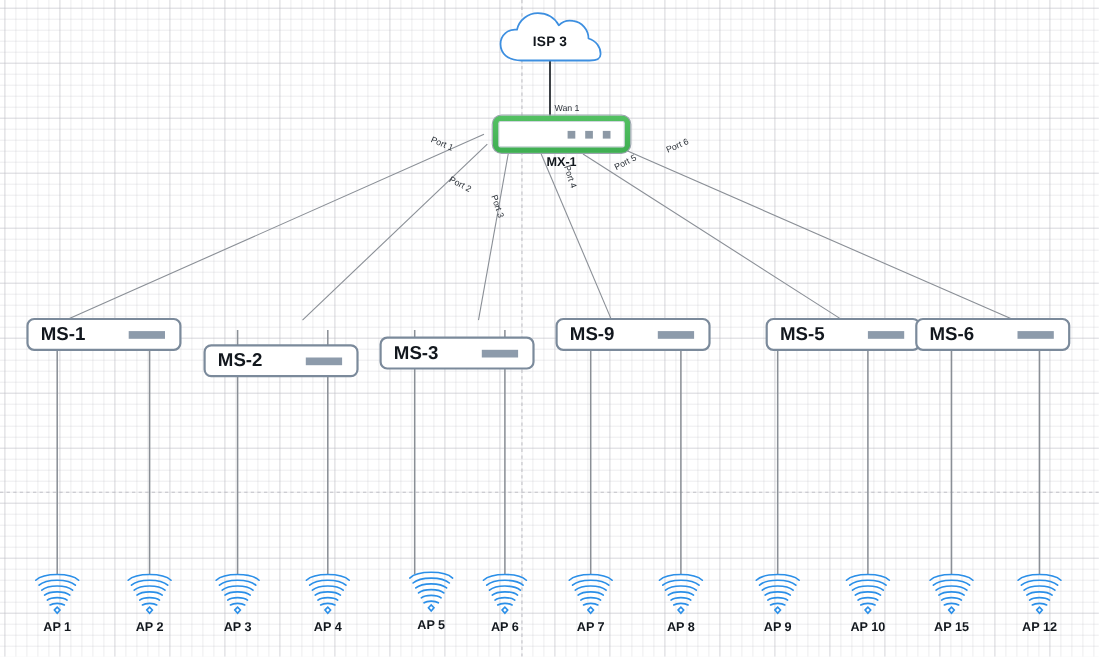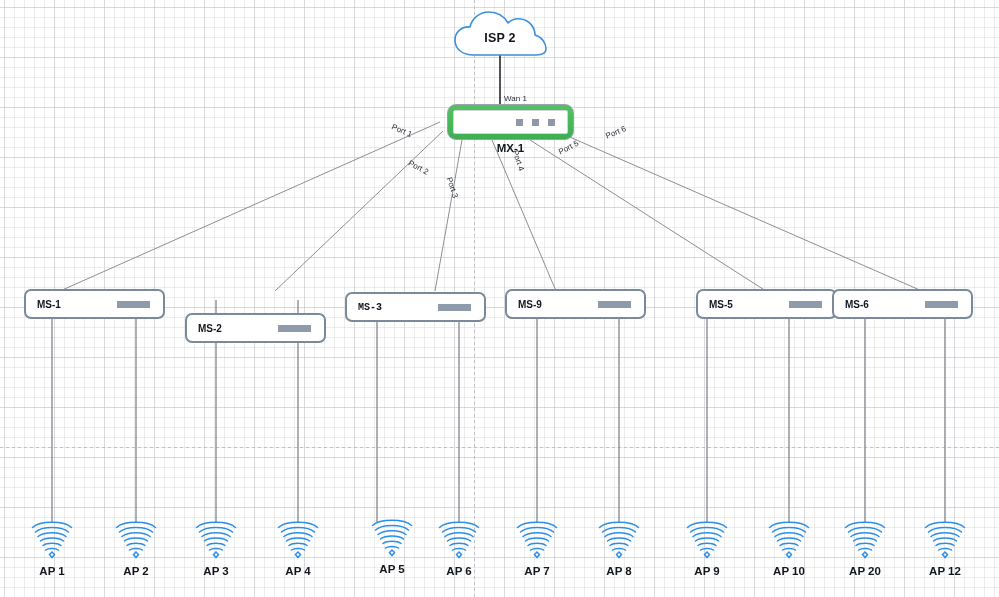--- a/index.html
+++ b/index.html
@@ -92,21 +92,21 @@
     height: 30px;
     border: 2px solid #7b8a9b;
     border-radius: 7px;
     background: #ffffff;
     display: flex;
     align-items: center;
     justify-content: space-between;
     padding: 0 13px 0 11px;
   }
   .ms-label {
-    font-size: 10px;
+    font-size: 17px;
     font-weight: bold;
     color: #12171d;
     white-space: nowrap;
   }
   .ms-bar {
     width: 33px;
     height: 7px;
     background: #8d9bab;
   }
 
@@ -175,21 +175,21 @@
       <line x1="945" y1="300" x2="945" y2="522"></line>
     </g>
   </svg>
 
   <div class="node" style="left:450px; top:7px; width:100px; height:60px;">
     <svg width="100" height="60" viewBox="0 0 100 60">
       <path d="M24 48 C11 48 5 41 5 33 C5 25 12 19 20 20 C22 11 30 5 39 5
                C47 5 54 9 58 16 C61 13 66 11 71 12 C79 13 85 20 85 28
                C92 30 96 36 96 42 C96 47 92 48 86 48 Z" fill="#ffffff" stroke="#3d8fe0" stroke-width="1.6" stroke-linejoin="round"></path>
     </svg>
-    <div class="cloud-label">ISP 2</div>
+    <div class="cloud-label">ISP 3</div>
   </div>
 
   <div class="node" style="left:436px; top:104px; width:127px; height:36px;margin-left:11px;">
     <div class="mx-box">
       <div class="mx-inner">
         <span class="mx-led"></span>
         <span class="mx-led"></span>
         <span class="mx-led"></span>
       </div>
     </div>
@@ -210,21 +210,21 @@
       <span class="ms-label">MS-1</span>
       <span class="ms-bar"></span>
     </div>
   </div>
   <div class="node" style="left:185px; top:289px;margin-top:24px;">
     <div class="ms-box">
       <span class="ms-label">MS-2</span>
       <span class="ms-bar"></span>
     </div>
   </div>
-  <div class="node" style="left:345px; top:292px;font-family:Liberation Mono, monospace;">
+  <div class="node" style="left:345px; top:306px;">
     <div class="ms-box">
       <span class="ms-label">MS-3</span>
       <span class="ms-bar"></span>
     </div>
   </div>
   <div class="node" style="left:505px; top:289px;">
     <div class="ms-box">
       <span class="ms-label">MS-9</span>
       <span class="ms-bar"></span>
     </div>
@@ -388,21 +388,21 @@
       <g fill="none" stroke="#2b8fe8" stroke-width="1.5" stroke-linecap="round">
         <path d="M3.5 6.5 C11 -0.5 35 -0.5 42.5 6.5"></path>
         <path d="M6.5 11 C13 5 33 5 39.5 11"></path>
         <path d="M9 15.5 C15 10.5 31 10.5 37 15.5"></path>
         <path d="M11.5 20 C16.5 16 29.5 16 34.5 20"></path>
         <path d="M14 24.5 C18 21.5 28 21.5 32 24.5"></path>
         <path d="M16.5 29 C19.5 27 26.5 27 29.5 29"></path>
         <path d="M20.5 33.5 L23 31 L25.5 33.5 L23 36.5 Z"></path>
       </g>
     </svg>
-    <div class="ap-label">AP 20</div>
+    <div class="ap-label">AP 15</div>
   </div>
   <div class="node ap-node" style="left:922px; top:521px; width:46px;">
     <svg class="ap-icon" viewBox="0 0 46 40">
       <g fill="none" stroke="#2b8fe8" stroke-width="1.5" stroke-linecap="round">
         <path d="M3.5 6.5 C11 -0.5 35 -0.5 42.5 6.5"></path>
         <path d="M6.5 11 C13 5 33 5 39.5 11"></path>
         <path d="M9 15.5 C15 10.5 31 10.5 37 15.5"></path>
         <path d="M11.5 20 C16.5 16 29.5 16 34.5 20"></path>
         <path d="M14 24.5 C18 21.5 28 21.5 32 24.5"></path>
         <path d="M16.5 29 C19.5 27 26.5 27 29.5 29"></path>

